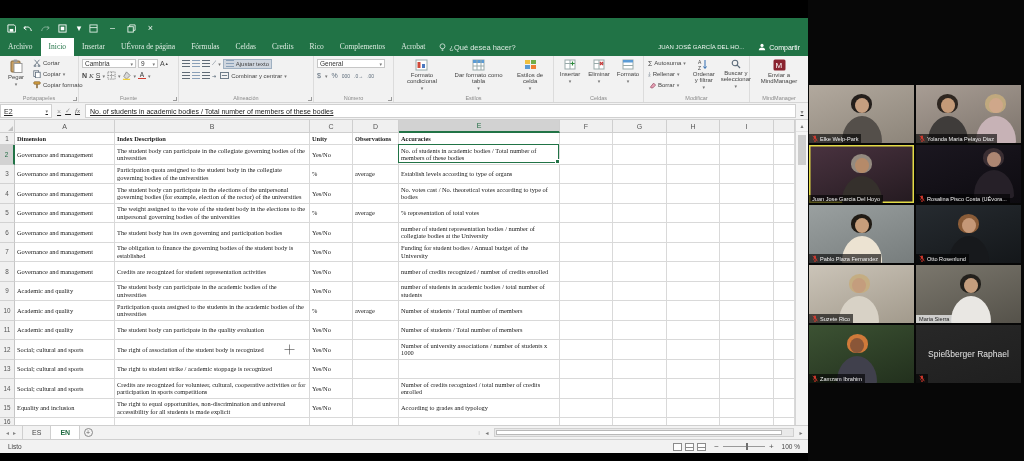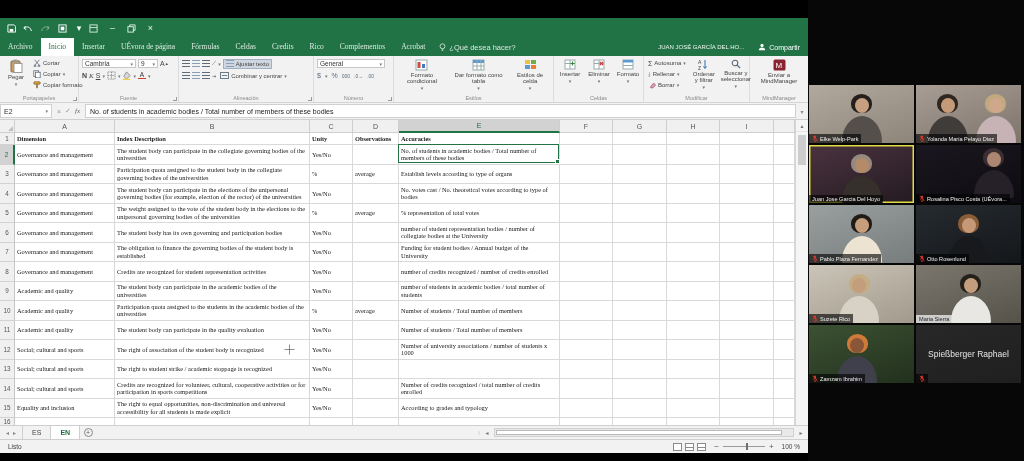--- a/index.html
+++ b/index.html
@@ -39,21 +39,21 @@
   .dd{font-size:5px;color:#777;}
   .tgl{display:flex;align-items:center;gap:2px;height:10px;padding:0 2px;white-space:nowrap;}
   .tgl.on{background:#cfd6df;border:1px solid #9fb0c1;}
   .lineic{display:inline-block;width:8px;height:7px;background:repeating-linear-gradient(#8aa0b8 0 1px,transparent 1px 3px);}
   .lineic.l{background:repeating-linear-gradient(#5f6b77 0 1px,transparent 1px 3px);}
   .ic{display:inline-flex;align-items:center;justify-content:center;}
   .NB{font-weight:bold;font-size:7px;}
   .KI{font-style:italic;font-size:7px;font-family:"Liberation Serif",serif;}
   .SU{text-decoration:underline;font-size:7px;}
   
-  .fbar{height:17px;background:#f2f2f2;border-bottom:1px solid #cfcfcf;display:flex;align-items:stretch;}
+  .fbar{height:17px;background:#f2f2f2;border-bottom:1px solid #cfcfcf;display:flex;align-items:stretch;text-decoration:underline;}
   .namebox{width:52px;background:#fff;border:1px solid #d0d0d0;display:flex;align-items:center;font-size:7px;padding:0 3px;color:#333;justify-content:space-between;margin:1px 0 1px 0;}
   .fops{display:flex;align-items:center;gap:4px;padding:0 5px;color:#9a9a9a;font-size:7px;}
   .fx{font-style:italic;font-family:"Liberation Serif",serif;color:#666;}
   .ffield{flex:1;background:#fff;border:1px solid #d0d0d0;margin:1px 0;display:flex;align-items:center;font-size:7px;color:#222;padding:0 4px;white-space:nowrap;overflow:hidden;}
   .fexp{width:12px;display:flex;align-items:center;justify-content:center;color:#888;font-size:6px;}
   
   #gridwrap{position:relative;height:305px;background:#fff;overflow:hidden;}
   .colhead{display:grid;grid-template-columns:15px 100px 195px 43px 46px 161px 53px 54px 53px 54px 21px;height:13px;background:#f0f0f0;font-size:7px;color:#555;}
   .ch{border-right:1px solid #cfcfcf;border-bottom:1px solid #cfcfcf;display:flex;align-items:center;justify-content:center;}
   .ch.corner{position:relative;background:#f0f0f0;}

